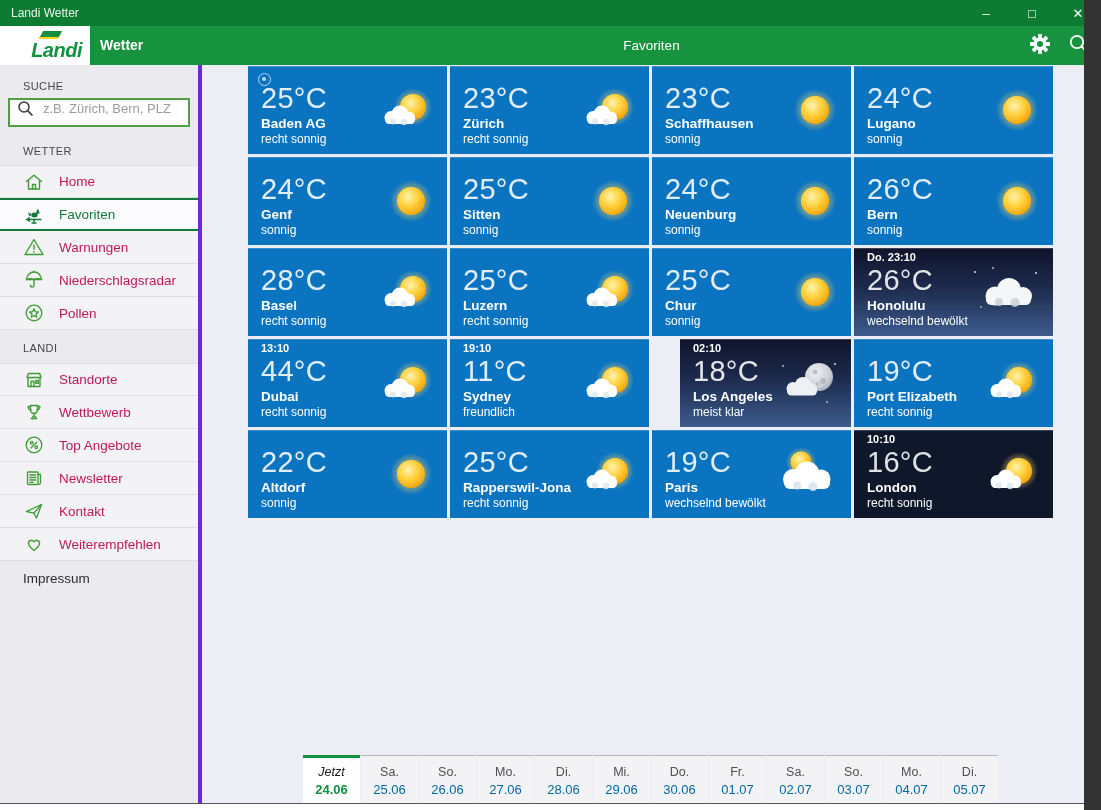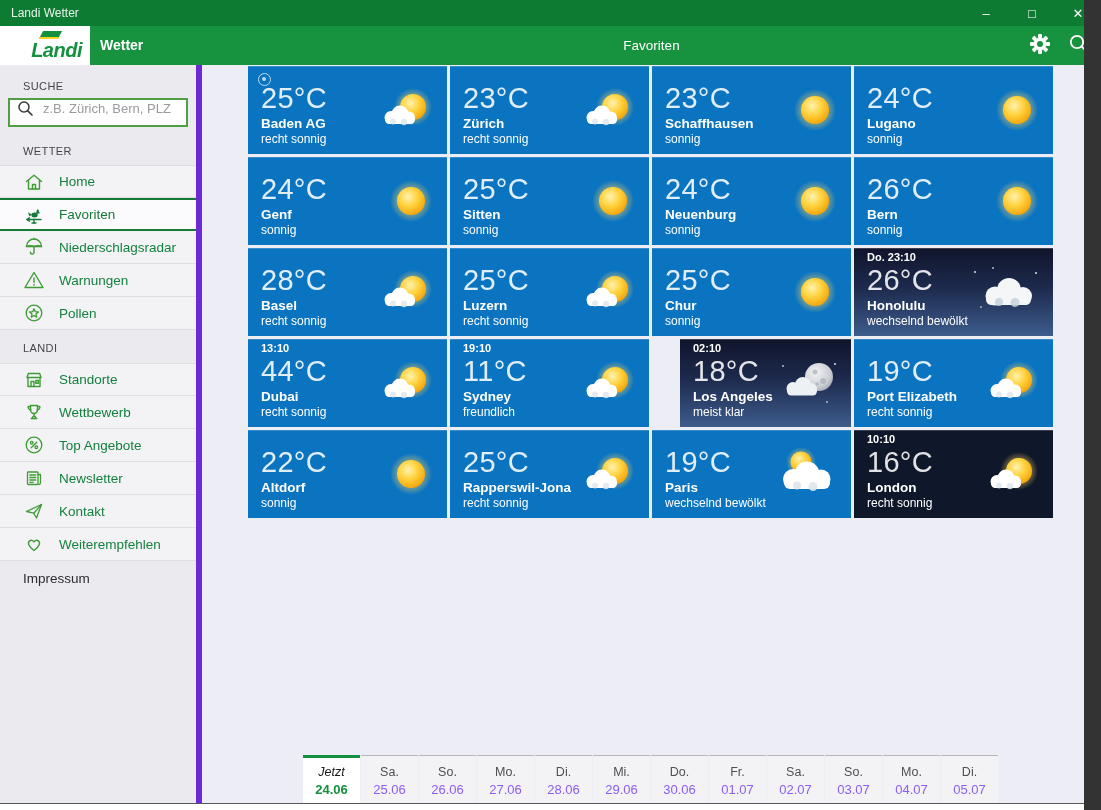--- a/index.html
+++ b/index.html
@@ -15,32 +15,32 @@
   
   .appbar{position:absolute;left:0;top:26px;width:1101px;height:39px;background:#17923E;}
   .logo{position:absolute;left:0;top:0;width:90px;height:39px;background:#fff;display:flex;align-items:flex-end;justify-content:flex-end;padding:0 8px 5px 0;}
   .logo-text{color:#13913F;font-weight:bold;font-style:italic;font-size:20px;line-height:1;letter-spacing:-.5px;}
   .logo-flag{position:absolute;right:30px;top:5px;width:19px;height:8px;background:#13913F;transform:skewX(-28deg);border-bottom:2px solid #FFD520;}
   .app-name{position:absolute;left:100px;top:0;height:39px;line-height:39px;color:#fff;font-weight:bold;font-size:14px;}
   .page-title{position:absolute;left:202px;right:0;top:0;height:39px;line-height:39px;text-align:center;color:#fff;font-size:13.5px;}
   .appbar-icons{position:absolute;right:12px;top:0;height:39px;display:flex;align-items:center;gap:16px;}
 
   
-  .sidebar{position:absolute;left:0;top:65px;width:202px;bottom:0;background:#EAEAEF;border-right:6px solid #6d28d9;overflow:hidden;}
+  .sidebar{position:absolute;left:0;top:65px;width:202px;bottom:0;background:#EAEAEF;border-right:4px solid #6d28d9;overflow:hidden;}
   .side-label{font-size:11px;color:#46464A;letter-spacing:.4px;margin:15px 0 6px 23px;}
   .search-box{display:flex;align-items:flex-start;gap:7px;background:#fff;border:2px solid #519F45;height:29px;margin:0 8px;padding:0 7px;}
   .search-box input{border:none;outline:none;flex:1;font-size:13px;color:#333;background:transparent;}
   .search-box input::placeholder{color:#9B9B9F;}
   .lbl-wetter{margin-top:18px;margin-bottom:8px;}
   .lbl-landi{margin-top:12px;margin-bottom:9px;}
   .side-item{display:flex;align-items:center;height:33px;padding-left:22px;gap:13px;background:#F3F3F6;border-bottom:1px solid #DEDEE2;cursor:default;}
   .side-items .side-item:first-child{border-top:1px solid #DEDEE2;}
   .side-item.selected{background:#FBFBFD;border-top:2px solid #157A38;border-bottom:2px solid #157A38;}
   .s-icon{width:24px;display:flex;align-items:center;justify-content:center;}
-  .s-label{font-size:13.5px;color:#15803d;}
+  .s-label{font-size:13.5px;color:#be185d;}
   .side-item.selected .s-label{color:#157A38;}
   .impressum{padding:10px 0 0 23px;font-size:13.5px;color:#2D2D30;}
 
   
   .main{position:absolute;left:202px;top:65px;right:0;bottom:0;background:#EDEEF5;}
   #tile-grid{position:absolute;left:46px;top:1px;display:grid;grid-template-columns:repeat(4,199px);grid-auto-rows:88px;gap:3px;}
   .tile{position:relative;color:#fff;overflow:hidden;box-shadow:inset 0 1px 0 rgba(255,255,255,.18);cursor:default;}
   .t-txt{position:absolute;left:13px;bottom:6px;}
   .t-time{font-size:11px;font-weight:bold;line-height:1.25;}
   .t-temp{font-size:29px;font-weight:300;color:rgba(255,255,255,.88);line-height:1.06;letter-spacing:.3px;}
@@ -49,21 +49,21 @@
   .wicon-wrap{position:absolute;right:10px;top:0;bottom:0;display:flex;align-items:center;}
   .pin{position:absolute;left:10px;top:7px;width:13px;height:13px;border:1.5px solid rgba(195,222,242,.95);border-radius:50%;}
   .pin i{position:absolute;left:3px;top:3px;width:4px;height:4px;background:rgba(195,222,242,.95);border-radius:50%;}
 
   
   #tabbar{position:absolute;left:101px;top:690px;height:48px;display:flex;}
   .tab{width:57px;margin-right:1px;height:48px;background:#F3F3F6;border-top:1px solid #B7B7BB;display:flex;flex-direction:column;align-items:center;justify-content:center;gap:3px;padding-top:2px;cursor:default;}
   .tab.selected{background:#fff;border-top:3px solid #14913E;padding-top:0;}
   .tab-day{font-size:12.5px;color:#4F4F53;}
   .tab.selected .tab-day{color:#1B1B1E;font-style:italic;}
-  .tab-date{font-size:13px;color:#8b5cf6;}
+  .tab-date{font-size:13px;color:#0369a1;}
   .tab.selected .tab-date{color:#14913E;font-weight:bold;}
   .bottom-strip{position:absolute;left:0;right:0;top:803px;height:7px;background:#fff;border-top:1px solid #55565A;z-index:5;}
 </style>
 </head>
 <body>
 
 <div class="window">
 
   <div class="titlebar">
     <span class="win-title">Landi Wetter</span>
@@ -143,37 +143,37 @@
                 <circle cx="14.7" cy="8.5" r="1.4" fill="#157A38" stroke="none"></circle>
                 <path d="M15.9 8.2 l1.5.5 -1.4.8 Z" fill="#157A38" stroke="none"></path>
                 <path d="M14.2 7.1 l.5-1.3 .8 1.1" stroke-width="1.1"></path>
               </svg>
             </span>
             <span class="s-label">Favoriten</span>
           </div>
           <div class="side-item">
             <span class="s-icon">
               <svg width="22" height="22" viewBox="0 0 22 22" fill="none" stroke="#3F9C35" stroke-width="1.4" stroke-linecap="round" stroke-linejoin="round">
+                <path d="M11 3.5 L20 18.5 H2 Z"></path>
+                <path d="M11 9 v4.2"></path>
+                <circle cx="11" cy="15.8" r=".9" fill="#3F9C35" stroke="none"></circle>
+              </svg>
+            </span>
+            <span class="s-label">Warnungen</span>
+          </div>
+          <div class="side-item">
+            <span class="s-icon">
+              <svg width="22" height="22" viewBox="0 0 22 22" fill="none" stroke="#3F9C35" stroke-width="1.4" stroke-linecap="round" stroke-linejoin="round">
                 <path d="M3.5 10.5 a7.5 7.5 0 0 1 15 0 Z"></path>
                 <path d="M3.5 10.5 q3.75 -1.8 7.5 0 q3.75 -1.8 7.5 0"></path>
                 <path d="M11 3 V2.2"></path>
                 <path d="M11 10.5 V16.3 a1.8 1.8 0 0 1 -3.6 0"></path>
               </svg>
             </span>
             <span class="s-label">Niederschlagsradar</span>
-          </div>
-          <div class="side-item">
-            <span class="s-icon">
-              <svg width="22" height="22" viewBox="0 0 22 22" fill="none" stroke="#3F9C35" stroke-width="1.4" stroke-linecap="round" stroke-linejoin="round">
-                <path d="M11 3.5 L20 18.5 H2 Z"></path>
-                <path d="M11 9 v4.2"></path>
-                <circle cx="11" cy="15.8" r=".9" fill="#3F9C35" stroke="none"></circle>
-              </svg>
-            </span>
-            <span class="s-label">Warnungen</span>
           </div>
           <div class="side-item">
             <span class="s-icon">
               <svg width="22" height="22" viewBox="0 0 22 22" fill="none" stroke="#3F9C35" stroke-width="1.3" stroke-linecap="round" stroke-linejoin="round">
                 <circle cx="11" cy="11" r="7.8"></circle>
                 <path d="M11 6.8 L12.3 9.7 15.4 10 13 12.1 13.7 15.2 11 13.5 8.3 15.2 9 12.1 6.6 10 9.7 9.7 Z"></path>
               </svg>
             </span>
             <span class="s-label">Pollen</span>
           </div>

